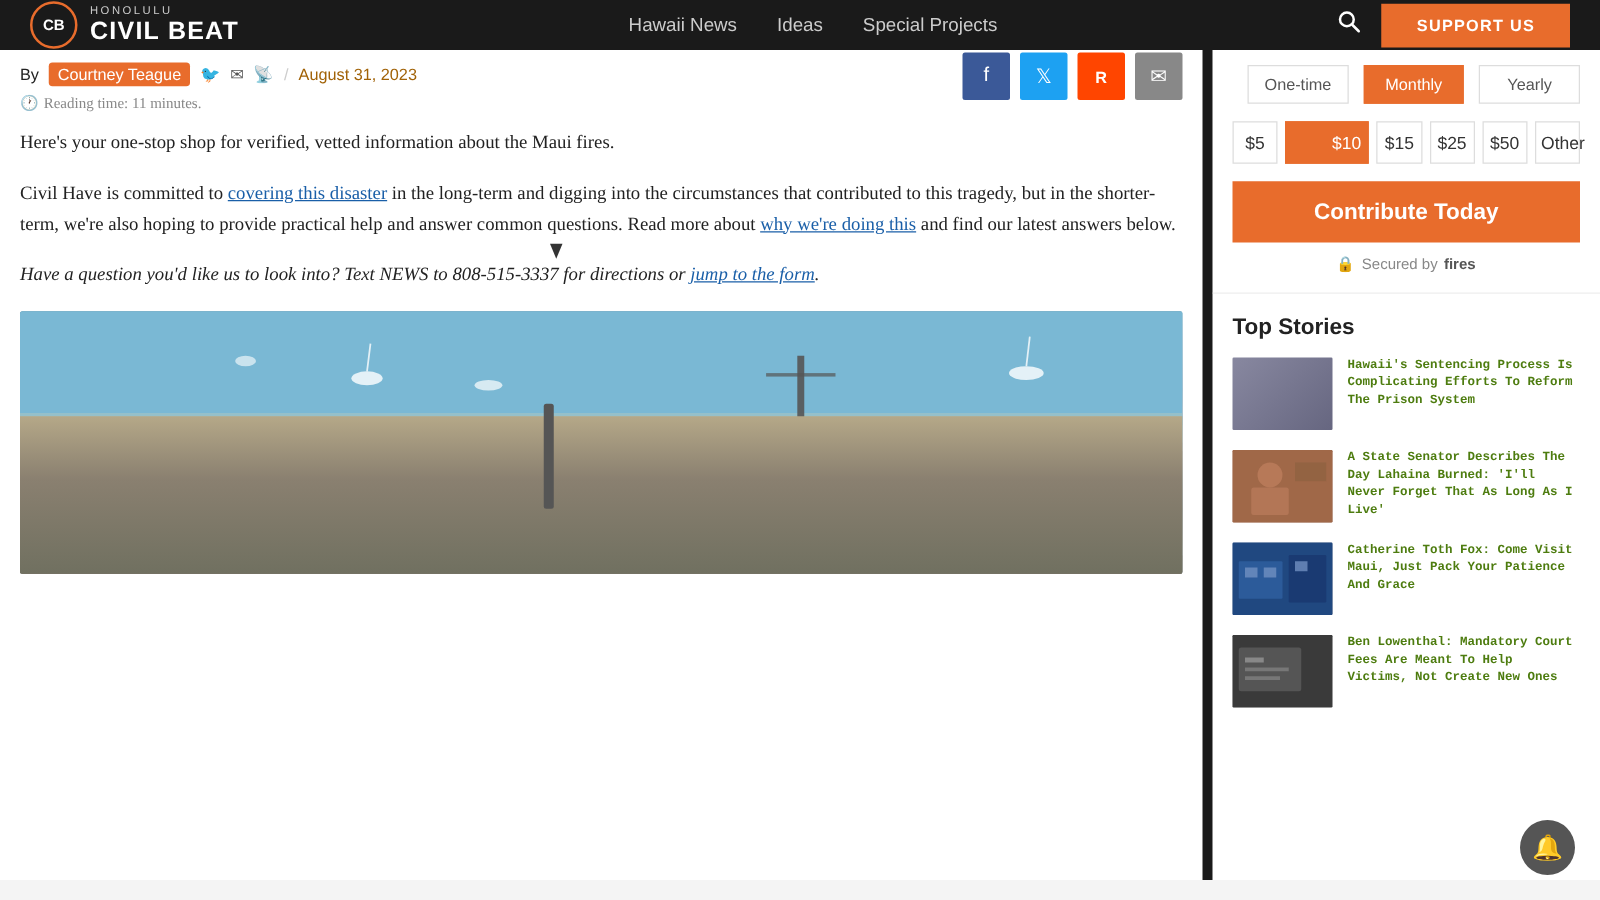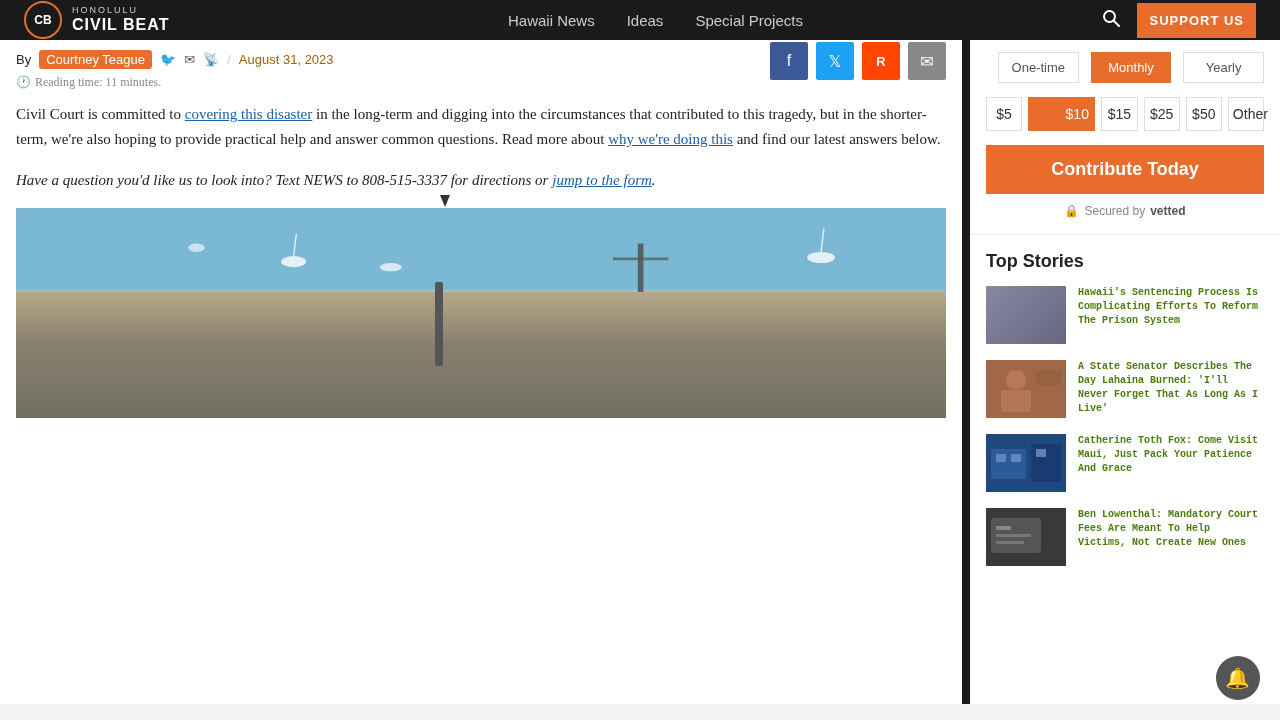--- a/index.html
+++ b/index.html
@@ -27,31 +27,31 @@
       width: 38px; height: 38px;
       border-radius: 50%;
       border: 2px solid #e86c2c;
       display: flex; align-items: center; justify-content: center;
       font-size: 12px; font-weight: bold; color: white;
       font-family: Arial, sans-serif;
       flex-shrink: 0;
     }
     .logo-text { line-height: 1.1; font-family: Arial, sans-serif; }
     .logo-text .top { font-size: 9px; letter-spacing: 2px; color: #ccc; text-transform: uppercase; }
-    .logo-text .bottom { font-size: 16px; font-weight: bold; color: white; letter-spacing: 1px; }
+    .logo-text .bottom { font-size: 20px; font-weight: bold; color: white; letter-spacing: 1px; }
     .nav-links { display: flex; gap: 32px; flex: 1; justify-content: center; }
     .nav-links a { color: #ccc; text-decoration: none; font-family: Arial, sans-serif; font-size: 15px; }
     .nav-icons { display: flex; align-items: center; gap: 16px; }
     .search-icon-btn {
       background: none; border: none; cursor: pointer; color: white;
       font-size: 20px;
     }
     .support-btn {
       background: #e86c2c; color: white; border: none;
-      padding: 10px 12px; font-family: Arial, sans-serif; font-weight: bold;
+      padding: 10px 28px; font-family: Arial, sans-serif; font-weight: bold;
       font-size: 13px; cursor: pointer; letter-spacing: 1px;
     }
 
     
     .page-body {
       display: flex;
       height: calc(720px - 56px);
       background: #1a1a1a;
       padding: 0 0 0 0;
     }
@@ -354,22 +354,23 @@
       </div>
       <div class="share-row">
         <button class="share-btn share-fb">f</button>
         <button class="share-btn share-tw">𝕏</button>
         <button class="share-btn share-rd" style="font-size:13px; font-family:Arial,sans-serif; font-weight:bold;">R</button>
         <button class="share-btn share-em">✉</button>
       </div>
     </div>
 
     <div class="article-body">
+      <p>Here's your one-stop shop for verified, vetted information about the Maui fires.</p>
       <p>
-        <span>Civil Court is committed to </span><a href="#">covering this disaster</a><span> in the long-term and digging into the circumstances that contributed to this tragedy, but in the shorter-term, we're also hoping to provide practical help and answer common questions. Read more about </span><a href="#">why we're doing this</a><span> and find our latest answers below.</span>
+        <span>Civil Have is committed to </span><a href="#">covering this disaster</a><span> in the long-term and digging into the circumstances that contributed to this tragedy, but in the shorter-term, we're also hoping to provide practical help and answer common questions. Read more about </span><a href="#">why we're doing this</a><span> and find our latest answers below.</span>
       </p>
       <p class="italic-block">
         <span>Have a question you'd like us to look into? Text NEWS to 808-515-3337 for directions or </span><a href="#">jump to the form</a><span>.</span>
       </p>
     </div>
 
     <div class="article-image">
       
       <svg width="100%" height="210" viewBox="0 0 670 210" preserveAspectRatio="xMidYMid slice">
 
@@ -436,21 +437,21 @@
         <button class="amount-btn">Other</button>
       </div>
 
       
       <button class="contribute-btn">Contribute Today</button>
 
       
       <div class="secure-text">
         <span>🔒</span>
         <span>Secured by</span>
-        <span class="stripe-text">vetted</span>
+        <span class="stripe-text">fires</span>
       </div>
     </div>
 
     <div class="top-stories">
       <div class="top-stories-title">Top Stories</div>
 
       <div class="story-item">
         <div class="story-thumb thumb1"></div>
         <div class="story-text">Hawaii's Sentencing Process Is Complicating Efforts To Reform The Prison System</div>
       </div>

